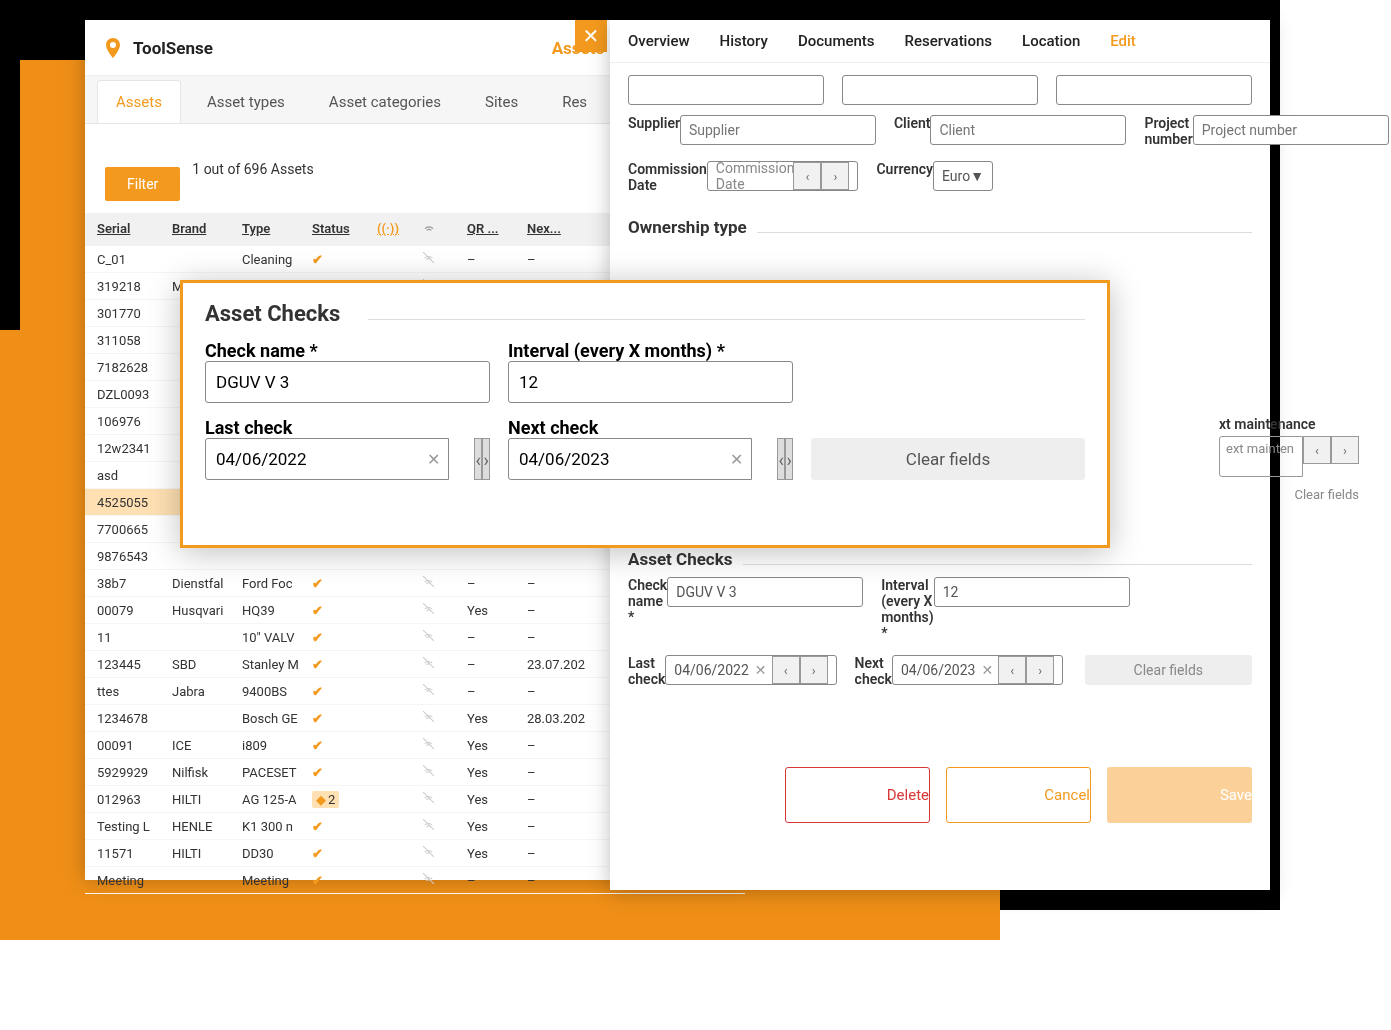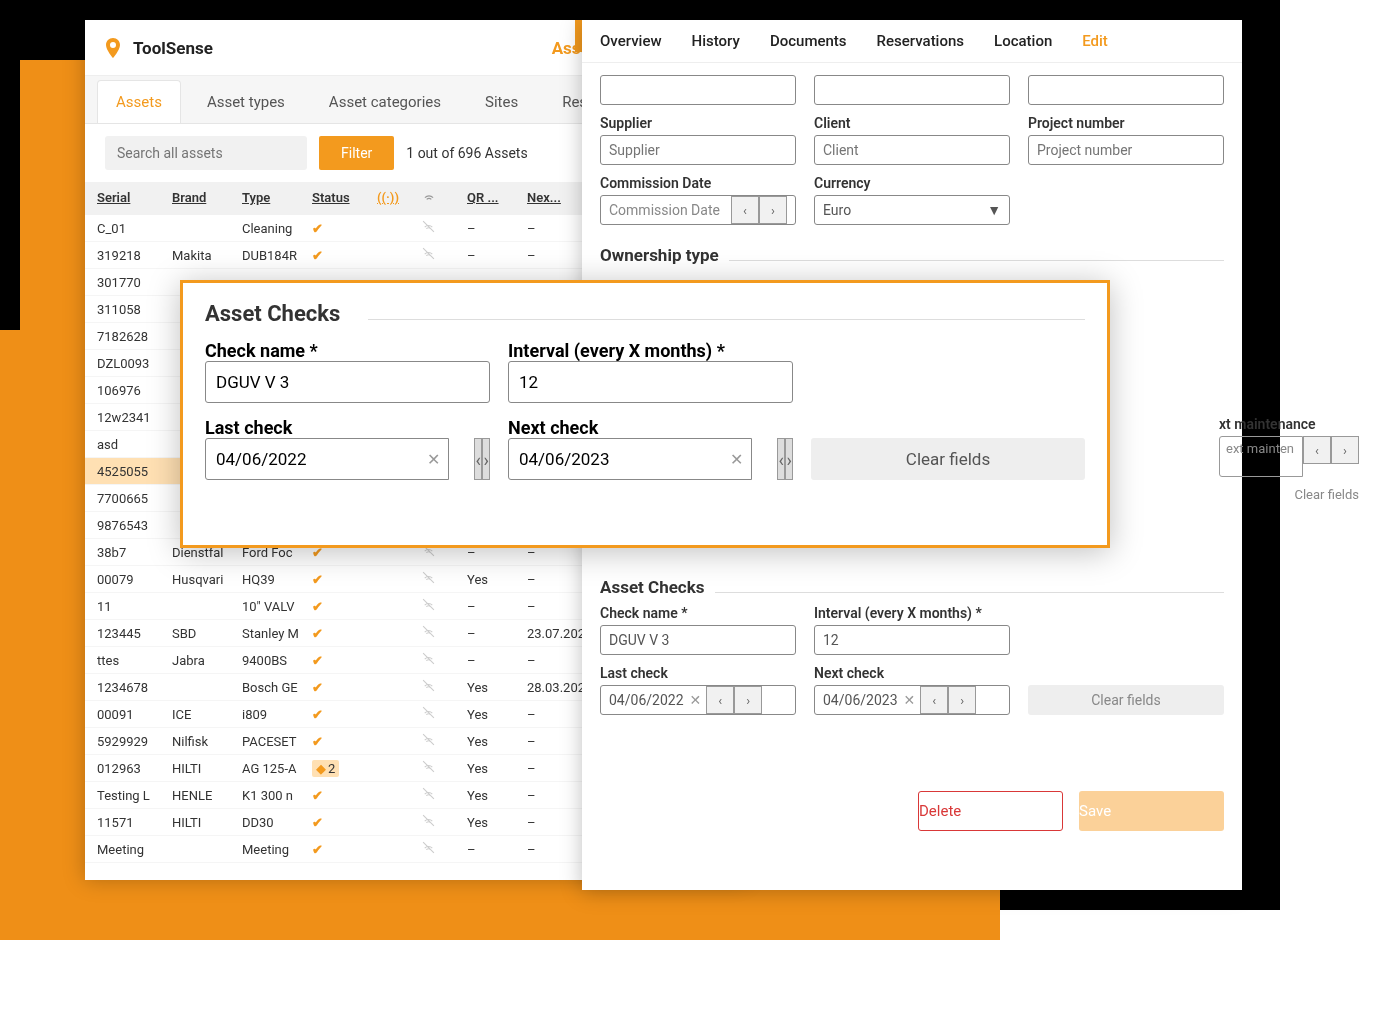--- a/index.html
+++ b/index.html
@@ -18,40 +18,40 @@
 .tickets-tab { color:#333; }
 .tickets-badge { background:#e33d3d; color:#fff; font-size:11px; font-weight:700; padding:2px 5px; border-radius:4px; margin-left:3px; }
 .close-box-outer { position:absolute; left:575px; top:20px; width:32px; height:32px; background:#f39a1e; color:#fff; display:flex; align-items:center; justify-content:center; font-size:20px; cursor:pointer; }
 
 .subtabs { display:flex; background:#f6f6f6; border-bottom:1px solid #e5e5e5; padding:0 12px; gap:8px; height:48px; align-items:flex-end; }
 .subtab { padding:12px 18px; font-size:15px; color:#555; cursor:pointer; }
 .subtab.active { background:#fff; color:#f39a1e; border:1px solid #e5e5e5; border-bottom:none; border-radius:4px 4px 0 0; }
 
 .toolbar { display:flex; align-items:center; gap:12px; padding:12px 20px; }
 .search { flex:0 0 180px; background:#f1f1f1; border:none; padding:9px 12px; font-size:14px; color:#666; border-radius:3px; }
-.filter-btn { background:#f39a1e; color:#fff; border:none; padding:9px 22px; font-size:14px; border-radius:2px; cursor:pointer; }
+.filter-btn { background:#f39a1e; color:#fff; border:none; padding:9px 22px; font-size:14px; border-radius:2px; cursor:pointer;margin-top:31px; }
 .result-label { font-size:14px; color:#333; }
 
 .table-head { display:flex; background:#f1f1f1; padding:8px 12px; font-size:13px; color:#333; font-weight:600; }
 .col-serial{width:75px;} .col-brand{width:70px;} .col-type{width:70px;} .col-status{width:65px;} .col-signal{width:45px;} .col-wifi{width:45px;} .col-qr{width:60px;} .col-next{width:90px;}
 .signal-head { color:#f39a1e; }
 .table-body { font-size:13px; color:#333; }
 .row { display:flex; padding:6px 12px; border-bottom:1px solid #f5f5f5; align-items:center; height:27px; }
 .row.highlight { background:#ffe0b3; }
 .check { color:#f39a1e; font-weight:bold; }
 .nosig { color:#ccc; }
 
-.win-right { position:absolute; left:582px; top:20px; width:660px; height:870px; background:#fff; box-shadow:0 2px 20px rgba(0,0,0,.25); }
+.win-right { position:absolute; left:610px; top:20px; width:660px; height:870px; background:#fff; box-shadow:0 2px 20px rgba(0,0,0,.25); }
 .right-tabs { display:flex; gap:30px; padding:12px 18px; border-bottom:1px solid #eee; font-size:15px; }
 .right-tabs span { color:#222; cursor:pointer; font-weight:500; }
 .right-tabs .active { color:#f39a1e; }
 .form { padding:12px 18px; }
 .form-row { display:flex; gap:18px; margin-bottom:10px; }
 .empty-input { flex:1; border:1px solid #888; height:30px; border-radius:3px; }
-.field { flex:1; display:flex; flex-direction:column; }
+.field { flex:1; display:flex; flex-direction:row; }
 .field label { font-size:14px; color:#333; font-weight:600; margin-bottom:4px; }
 .input { border:1px solid #888; height:30px; padding:4px 8px; font-size:14px; color:#555; border-radius:3px; background:#fff; }
 .input.placeholder { color:#888; }
 .date-input { display:flex; align-items:center; }
 .date-input .val { flex:1; }
 .nav-btn { width:28px; height:28px; border:1px solid #999; background:#f1f1f1; color:#666; display:flex; align-items:center; justify-content:center; cursor:pointer; font-size:13px; }
 .nav-btn.left { border-radius:0; margin-left:-1px; }
 .select-caret { margin-left:auto; }
 .section-title { font-size:17px; color:#333; font-weight:700; margin:10px 0 8px; }
 .section-line { flex:1; height:1px; background:#ddd; margin-left:10px; margin-top:12px; }
@@ -66,21 +66,21 @@
 .popup-field { display:flex; flex-direction:column; width:285px; }
 .popup-date { display:flex; align-items:center; }
 .popup-nav { width:38px; height:42px; border:1px solid #999; background:#ddd; color:#666; display:flex; align-items:center; justify-content:center; cursor:pointer; font-size:18px; }
 .popup-clear { background:#eee; border:none; height:42px; color:#555; border-radius:3px; cursor:pointer; font-size:17px; width:285px; }
 .nm-field { position:absolute; right:32px; top:416px; width:140px; }
 .nm-field label { font-size:14px; font-weight:600; color:#333; display:block; margin-bottom:4px; white-space:nowrap; }
 .nm-date { display:flex; }
 .nm-date .txt { flex:1; border:1px solid #999; height:41px; padding:4px 6px; font-size:13px; color:#888; border-radius:3px 0 0 3px; overflow:hidden; }
 .nm-clear { text-align:right; color:#888; font-size:13px; margin-top:10px; }
 .buttons-row { display:flex; gap:16px; justify-content:flex-end; padding:14px 18px; }
-.btn { border-radius:3px; padding:10px 0; width:145px; font-size:15px; cursor:pointer; text-align:left; }
+.btn { border-radius:3px; padding:18px 0; width:145px; font-size:15px; cursor:pointer; text-align:right; }
 .btn-delete { border:1.5px solid #d93838; color:#d93838; background:#fff; }
 .btn-cancel { border:1.5px solid #f39a1e; color:#f39a1e; background:#fff; }
 .btn-save { border:none; background:#fbd199; color:#fff; }
 .th-cell { display:inline-block;text-decoration:underline; }
 .orange-box { display:inline-flex; align-items:center; background:#ffe0b3; padding:1px 4px; border-radius:2px; }
 .orange-tag { color:#f39a1e; margin-right:2px; }
 </style>
 </head>
 <body>
 
@@ -100,21 +100,20 @@
     </div>
   </div>
   <div class="subtabs">
     <div class="subtab active">Assets</div>
     <div class="subtab">Asset types</div>
     <div class="subtab">Asset categories</div>
     <div class="subtab">Sites</div>
     <div class="subtab">Res</div>
   </div>
   <div class="toolbar">
-    <input class="search" placeholder="Search all assets" style="">
     <button class="filter-btn">Filter</button>
     <span class="result-label">1 out of 696 Assets</span>
   </div>
   <div class="table-head">
     <span class="th-cell col-serial">Serial</span>
     <span class="th-cell col-brand">Brand</span>
     <span class="th-cell col-type">Type</span>
     <span class="th-cell col-status">Status</span>
     <span class="th-cell col-signal signal-head">((·))</span>
     <span class="th-cell col-wifi"><svg width="14" height="14" viewBox="0 0 24 24" fill="none" stroke="#999" stroke-width="2">
@@ -487,20 +486,21 @@
         </div>
       <div class="field">
           <label>&nbsp;</label>
           <button class="clear-btn">Clear fields</button>
         </div>
     </div>
   </div>
 
   <div class="buttons-row" style="margin-top:40px;">
     <button class="btn btn-delete">Delete</button>
+    <button class="btn btn-cancel">Cancel</button>
     <button class="btn btn-save">Save</button>
   </div>
 </div>
 
 <div class="nm-field">
   <label>xt maintenance</label>
   <div class="nm-date">
     <div class="txt">ext mainten</div>
     <span class="nav-btn">‹</span>
     <span class="nav-btn">›</span>

